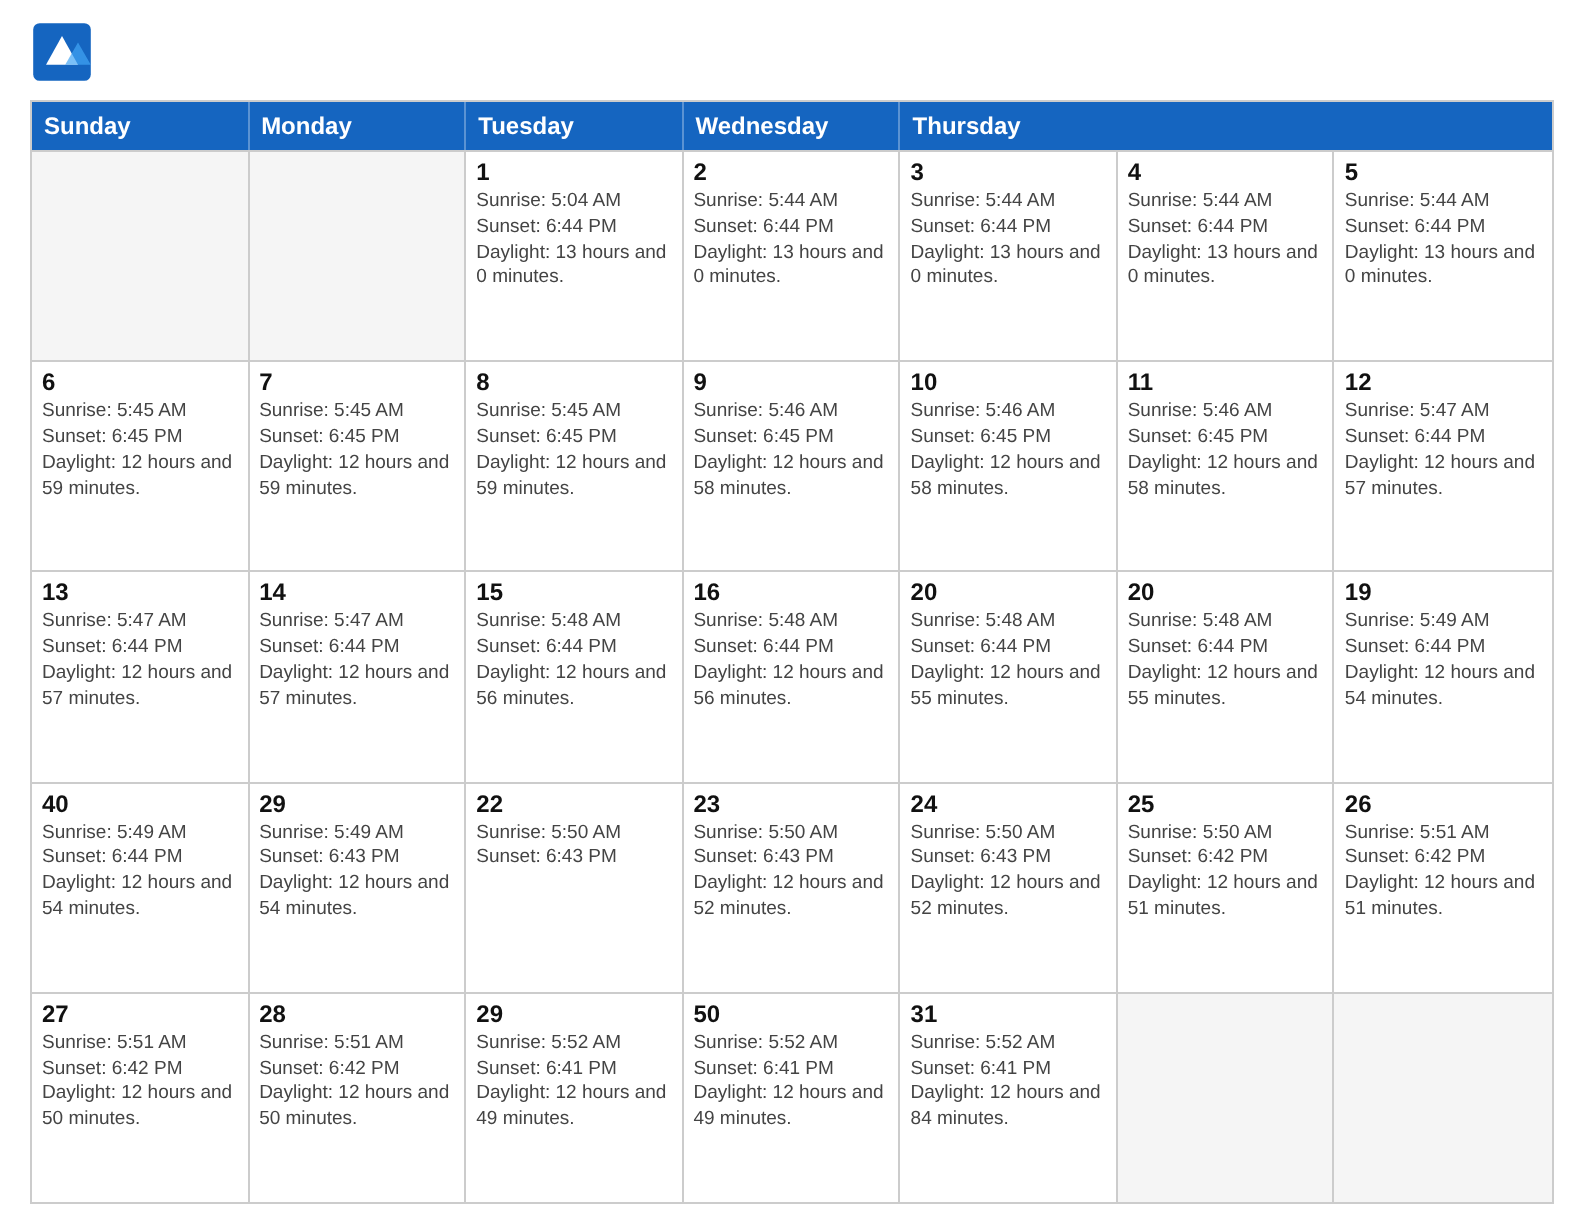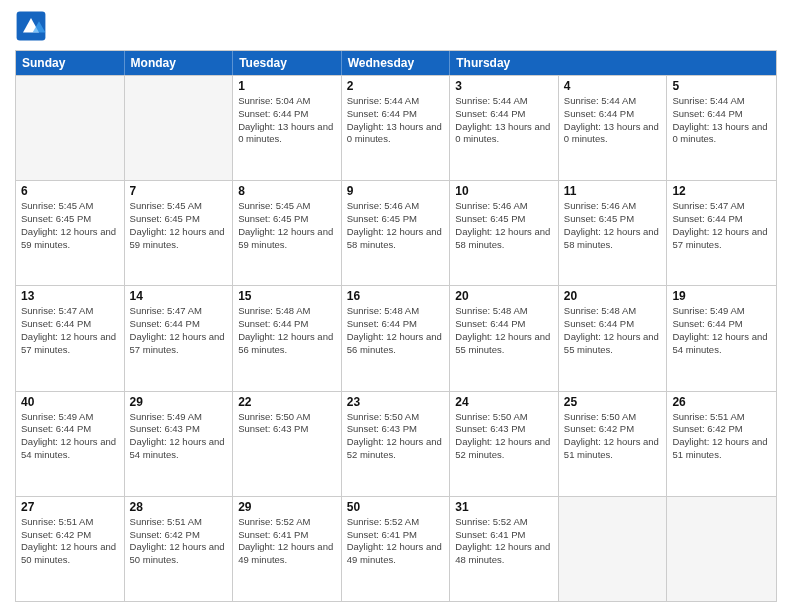--- a/index.html
+++ b/index.html
@@ -323,20 +323,20 @@
           <div class="cal-cell">
             <div class="day-num">50</div>
             <div class="cell-line">Sunrise: 5:52 AM</div>
             <div class="cell-line">Sunset: 6:41 PM</div>
             <div class="cell-line">Daylight: 12 hours and 49 minutes.</div>
           </div>
           <div class="cal-cell">
             <div class="day-num">31</div>
             <div class="cell-line">Sunrise: 5:52 AM</div>
             <div class="cell-line">Sunset: 6:41 PM</div>
-            <div class="cell-line">Daylight: 12 hours and 48 minutes.</div>
+            <div class="cell-line">Daylight: 12 hours and 84 minutes.</div>
           </div>
           <div class="cal-cell empty"></div>
           <div class="cal-cell empty"></div>
         </div>
       </div>
   </div>
 </div>
 
 </body></html>

